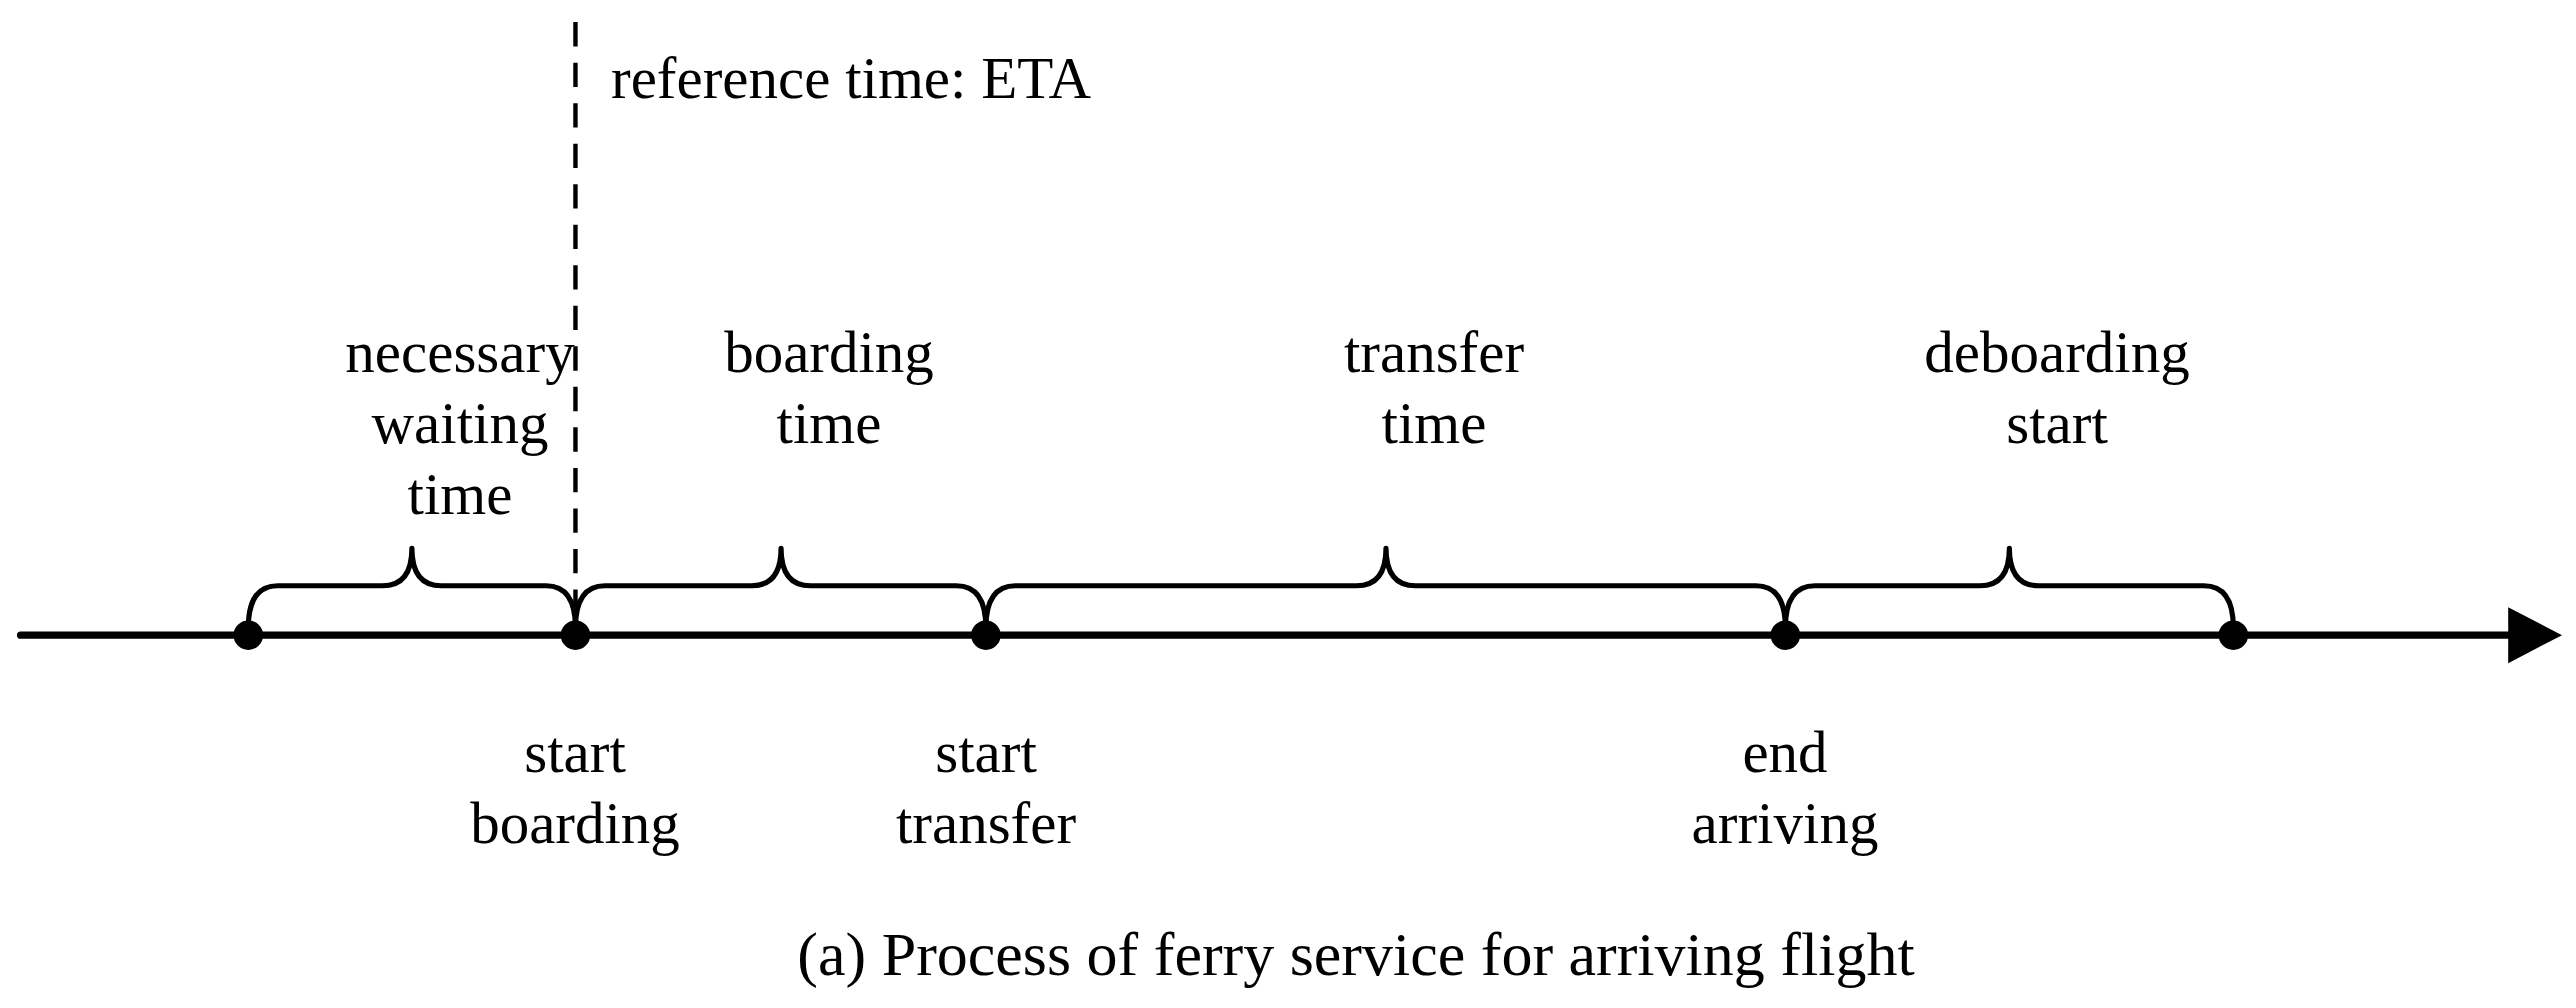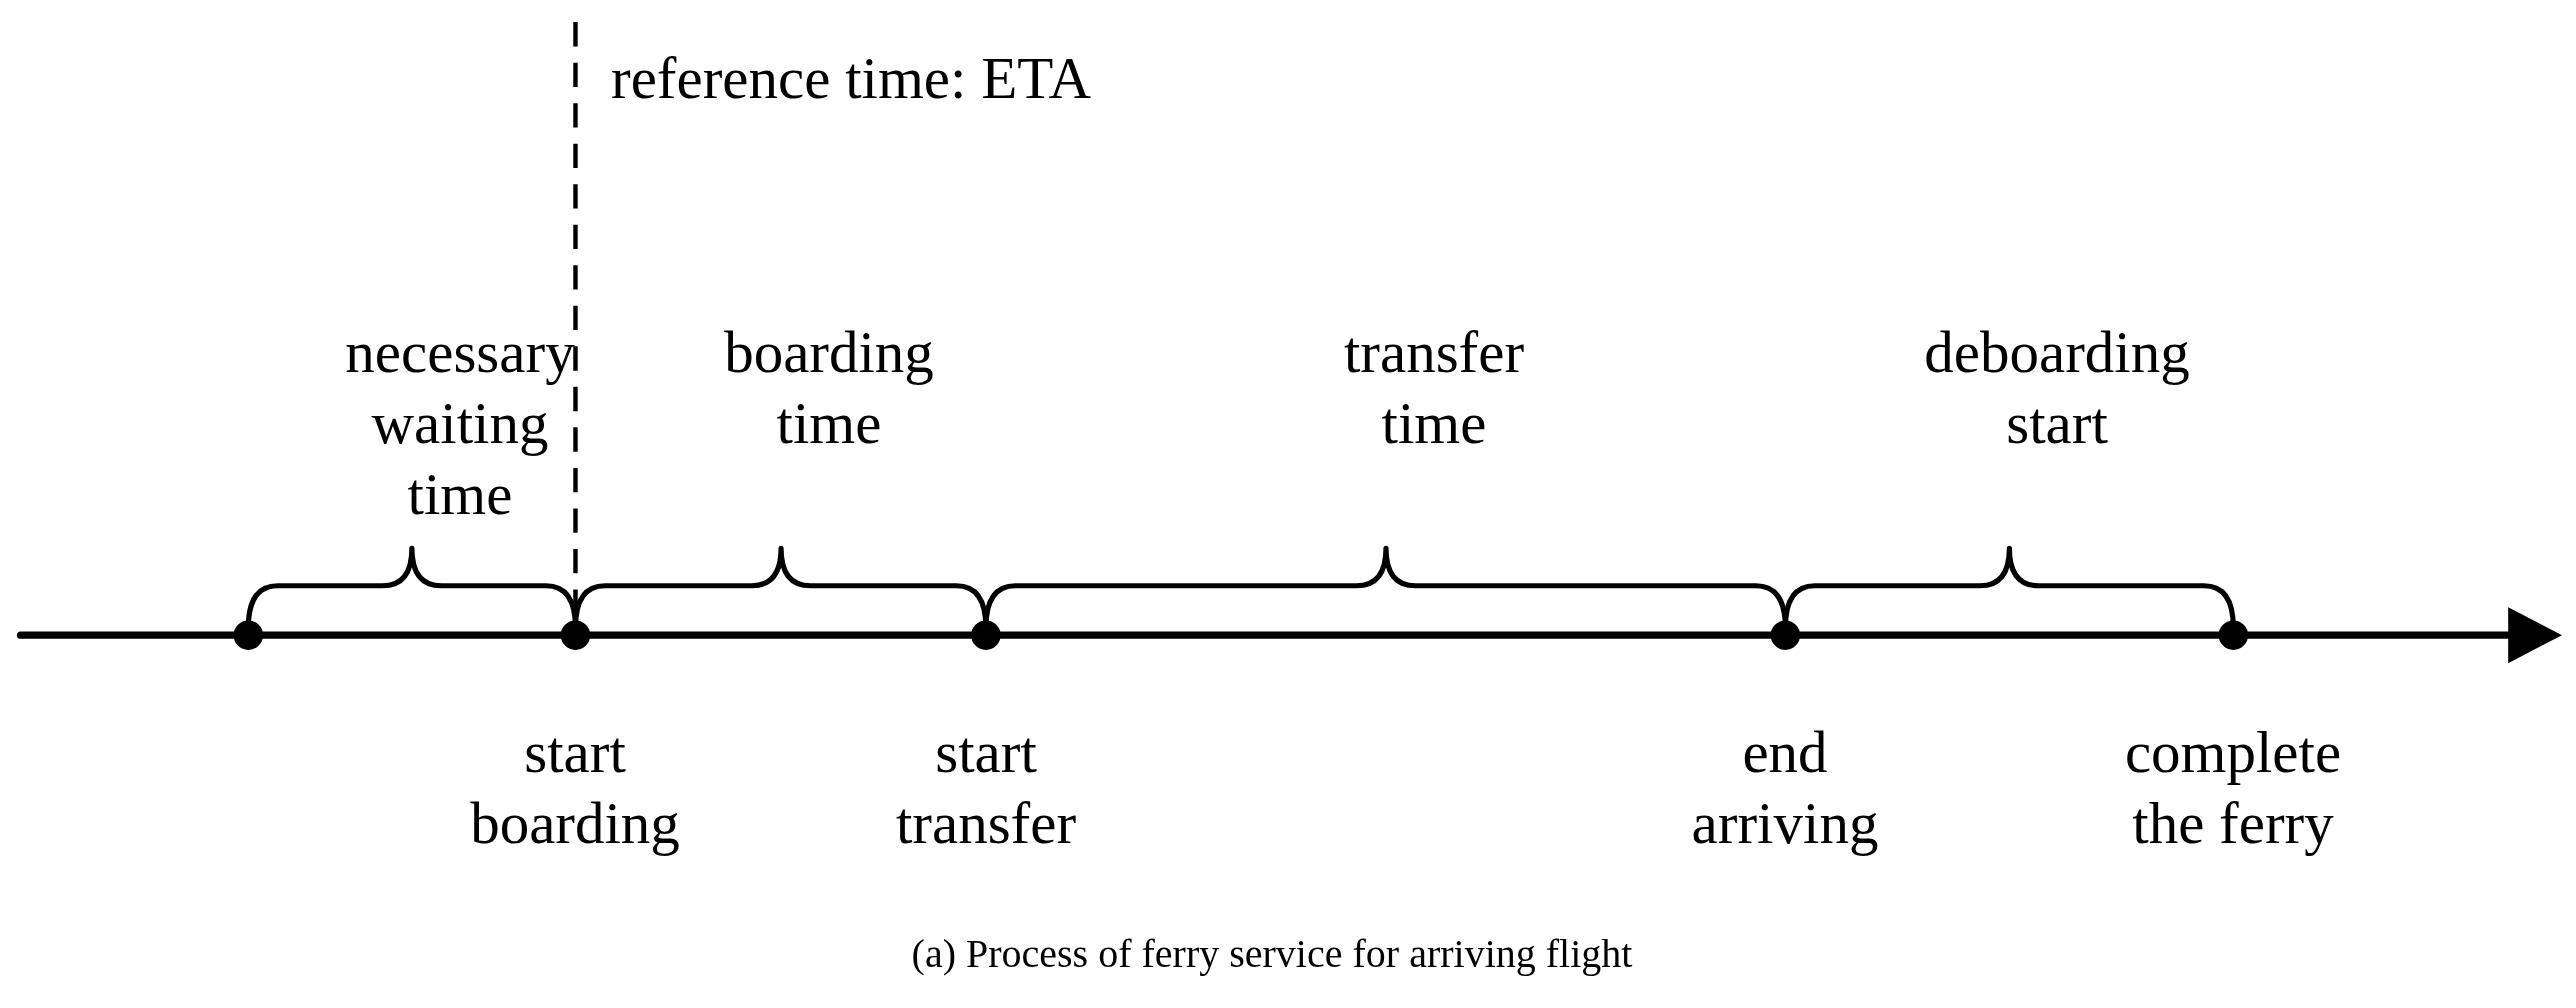--- a/index.html
+++ b/index.html
@@ -37,24 +37,24 @@
     top: 35px;
     font-size: 59px;
     line-height: 71px;
     white-space: nowrap;
     margin-top: 8px;
   }
   .interval-label { top: 317px; margin-left: 48px; }
   .event-label { top: 717px; }
   .caption {
     position: absolute;
-    left: 1272px;
+    left: 1356px;
     top: 917px;
     transform: translateX(-50%);
-    font-size: 40px;
+    font-size: 62px;
     line-height: 74px;
     white-space: nowrap;
   }
 </style>
 </head>
 <body>
 
 <div class="stage">
 
   <svg class="diagram-svg" viewBox="0 0 3496 1368" xmlns="http://www.w3.org/2000/svg">
@@ -87,19 +87,17 @@
 time</div>
   <div class="label interval-label" style="left:2009px">deboarding
 start</div>
 
   <div class="label event-label" style="left:575px">start
 boarding</div>
   <div class="label event-label" style="left:986px">start
 transfer</div>
   <div class="label event-label" style="left:1785px">end
 arriving</div>
-  <div class="label event-label" style="left:2233px">complete
-the ferry</div>
 
   <div class="caption">(a) Process of ferry service for arriving flight</div>
 
 </div>
 
 
 </body></html>

